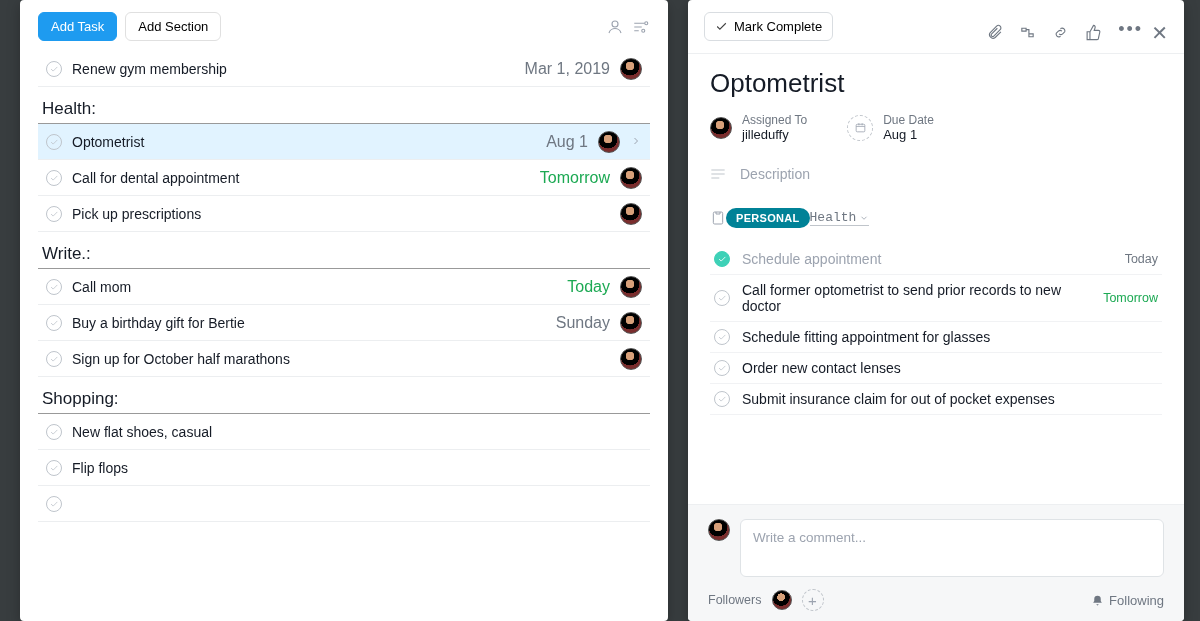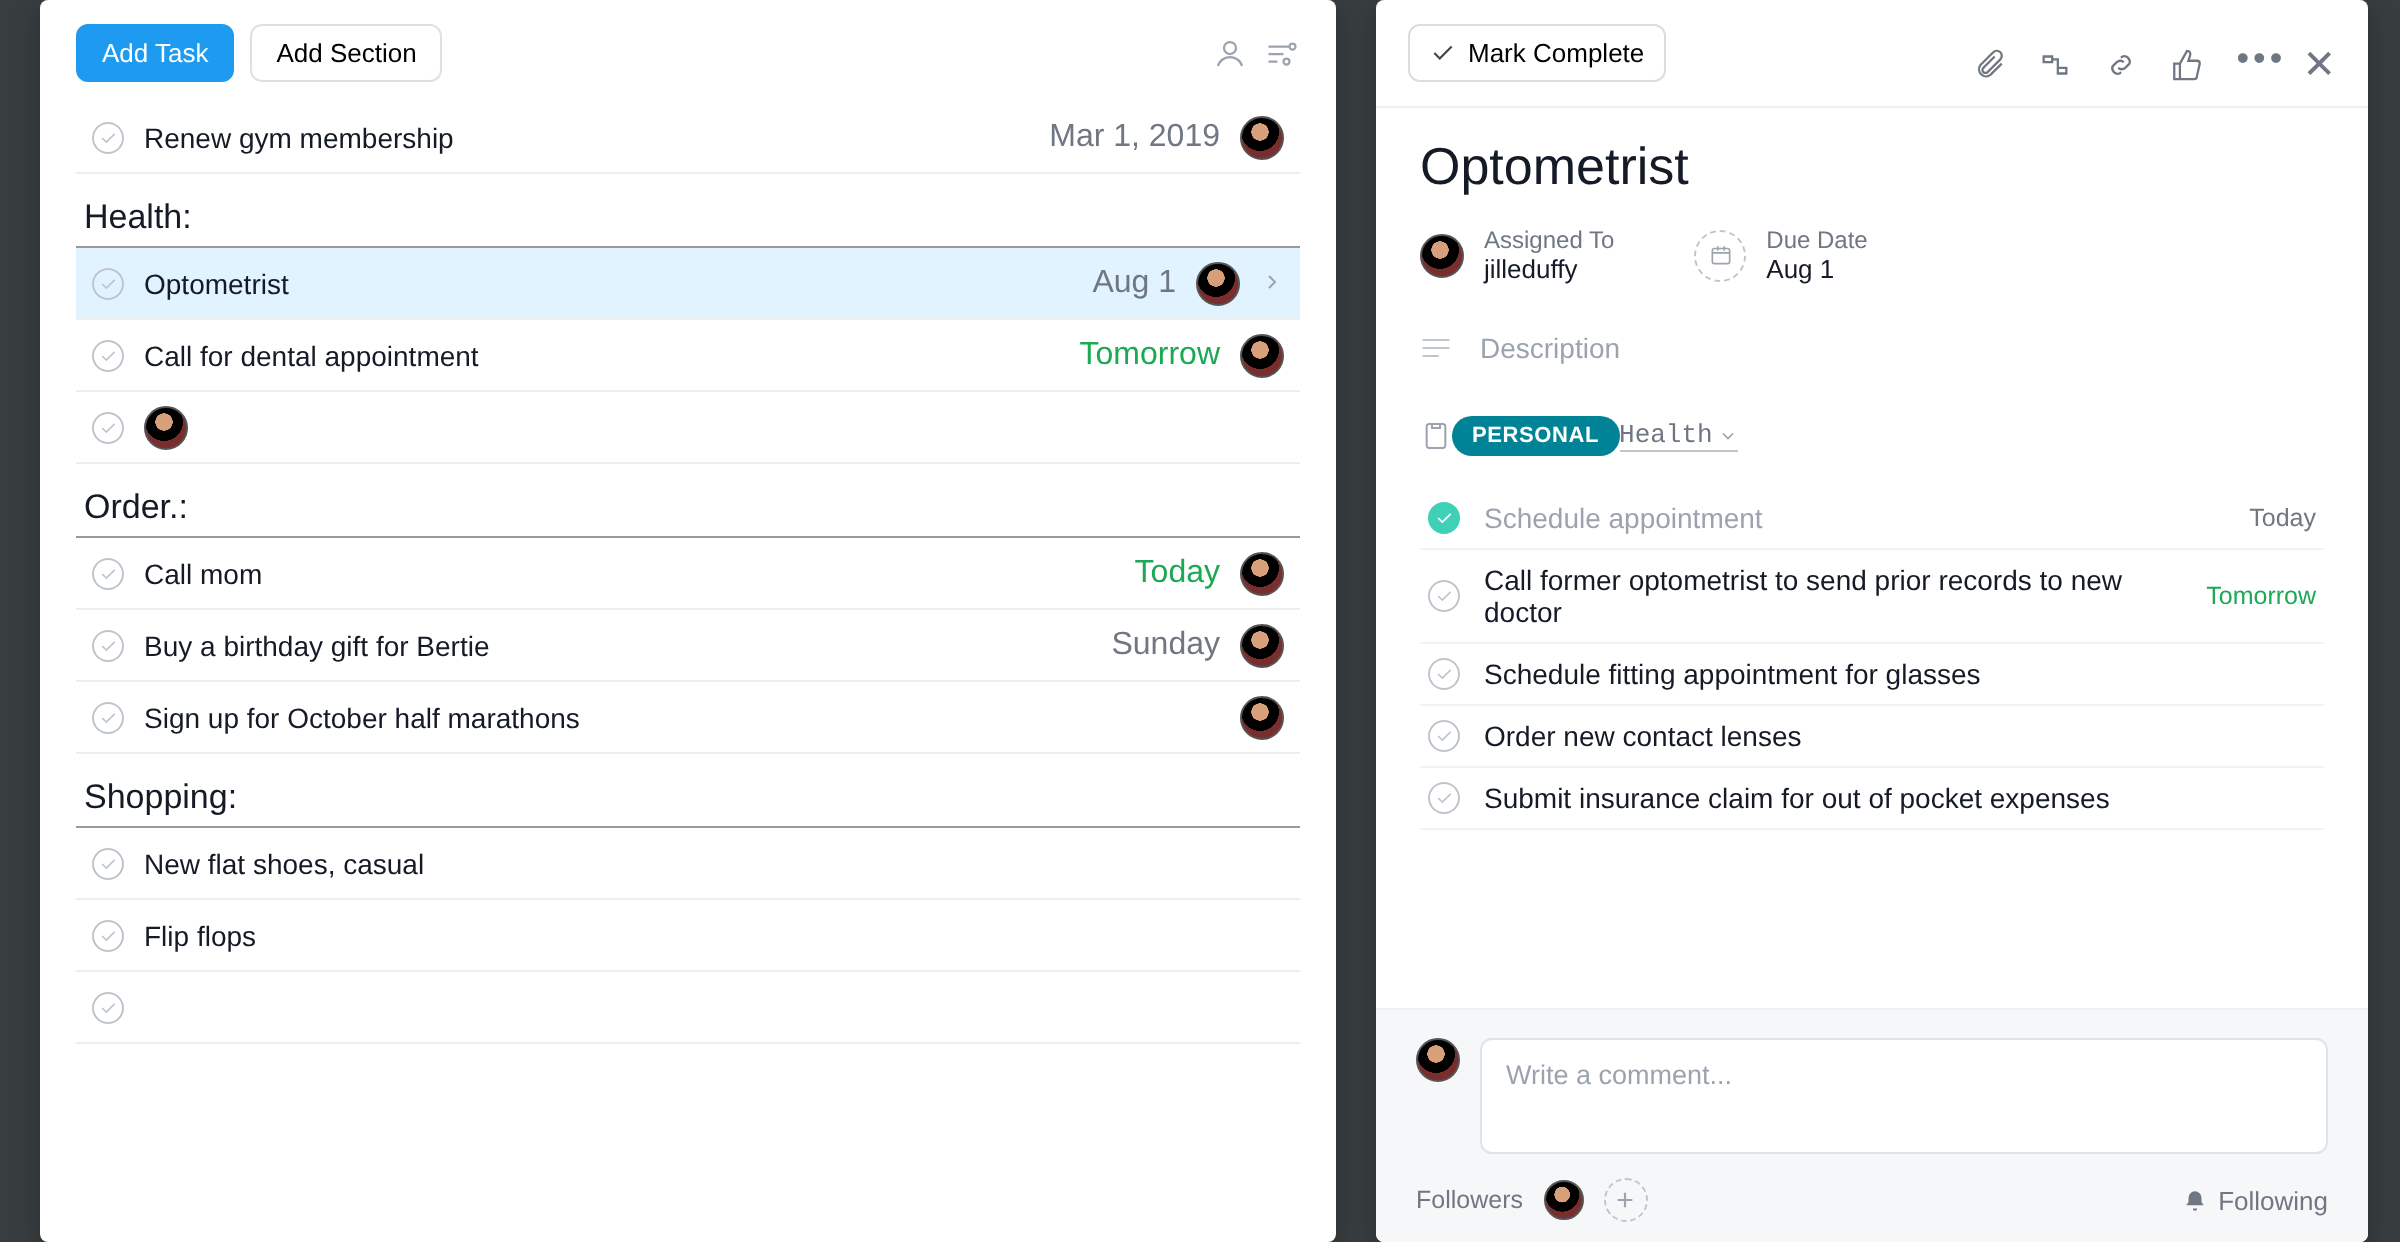--- a/index.html
+++ b/index.html
@@ -221,23 +221,24 @@
           <span class="task-name">Call for dental appointment</span>
           <span class="task-date green">Tomorrow</span>
           <div class="avatar"></div>
         </div>
         <div class="task-row">
           <div class="chk">
             <svg viewBox="0 0 24 24">
               <path d="M5 12l5 5L20 7"></path>
             </svg>
           </div>
-          <div class="avatar"></div>
-        </div>
-        <div class="section-head">Order.:</div>
+          <span class="task-name">Pick up prescriptions</span>
+          <div class="avatar"></div>
+        </div>
+        <div class="section-head">Write.:</div>
         <div class="task-row">
           <div class="chk">
             <svg viewBox="0 0 24 24">
               <path d="M5 12l5 5L20 7"></path>
             </svg>
           </div>
           <span class="task-name">Call mom</span>
           <span class="task-date green">Today</span>
           <div class="avatar"></div>
         </div>

